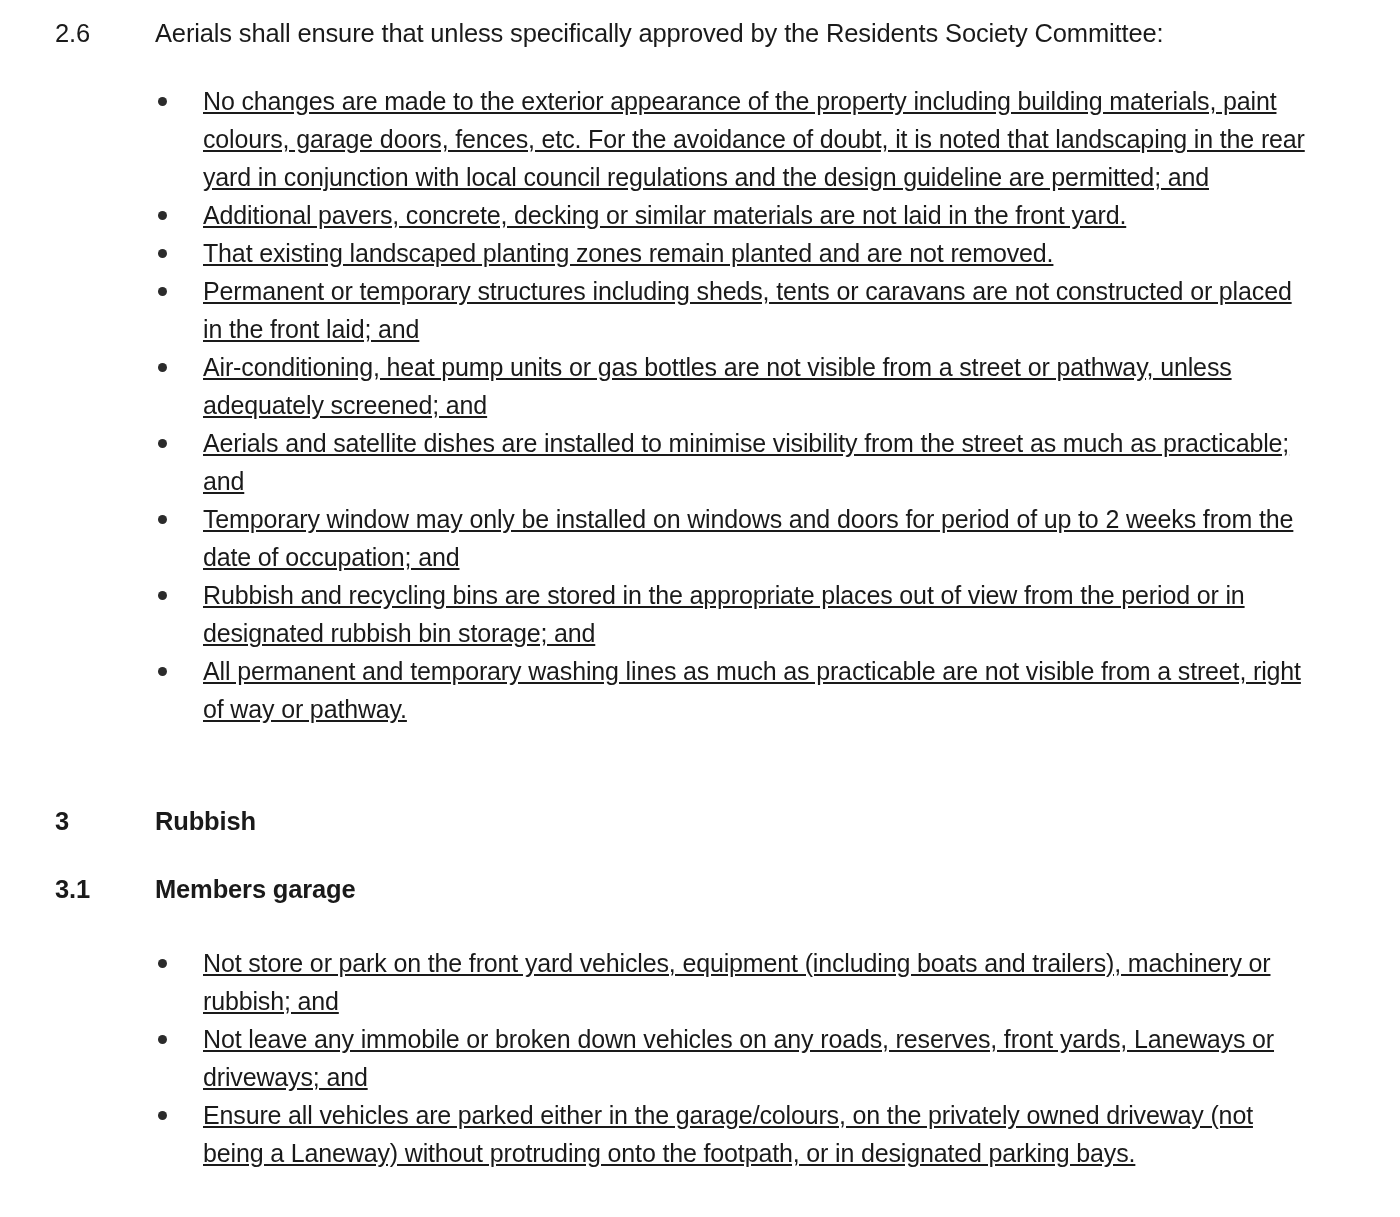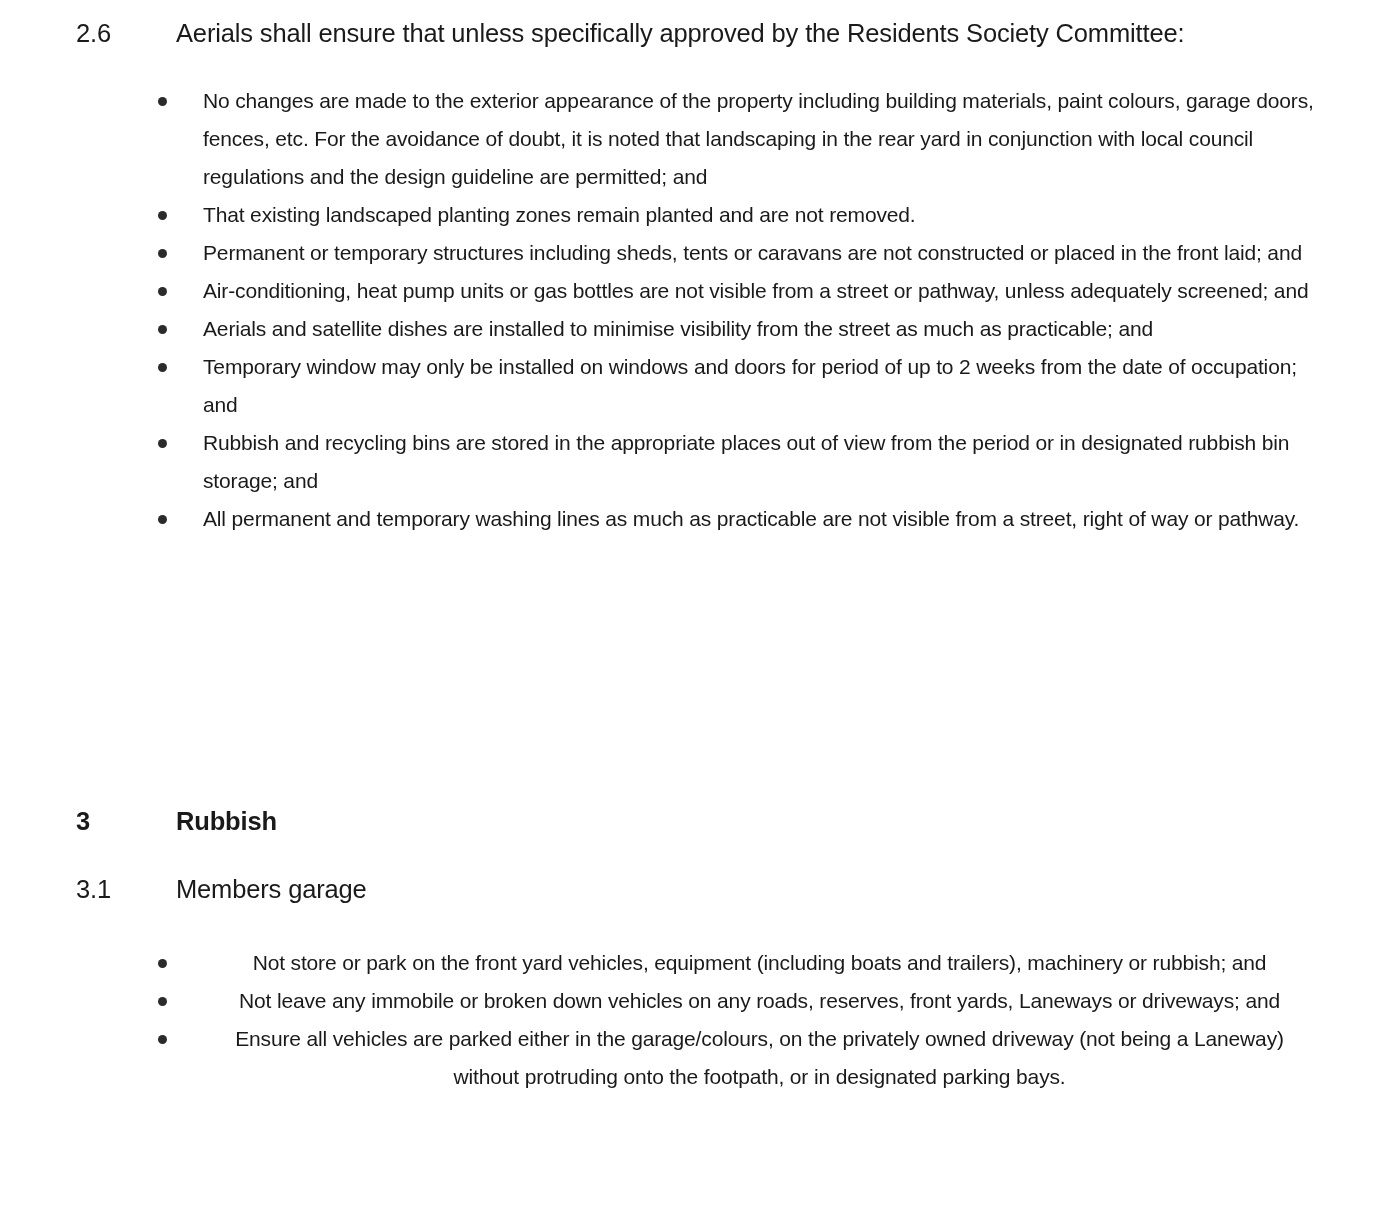--- a/index.html
+++ b/index.html
@@ -22,21 +22,20 @@
     position: absolute;
     inset: 0;
     background: #ffffff;
     padding: 0;
   }
 
   
   .clause {
     display: flex;
     align-items: center;
-    margin-left: 21px;
   }
   .clause-number {
     width: 100px;
     flex: 0 0 100px;
     font-size: 25.5px;
     line-height: 38px;
     letter-spacing: -0.1px;
   }
   .clause-body {
     flex: 1 1 auto;
@@ -52,57 +51,62 @@
 
   
   ul.bullets {
     list-style: none;
     margin: 0;
     padding: 0;
   }
   ul.bullets > li {
     position: relative;
     padding-left: 45px;
-    font-size: 21px;
+    font-size: 25px;
     line-height: 38px;
     letter-spacing: -0.15px;
     max-width: 1113px;
+    text-decoration: underline;
   }
   ul.bullets > li .bullet-dot {
     position: absolute;
     left: 0px;
     top: 15px;
     width: 9px;
     height: 9px;
     background: #2b2b2b;
     border-radius: 50%;
     display: block;
   }
 
   
   #region-26        { position: absolute; left: 55px;  top: 14px;  right: 40px; }
   #region-26-list   { position: absolute; left: 158px; top: 82px;  right: 40px; }
   #region-3         { position: absolute; left: 55px;  top: 802px; right: 40px; }
-  #region-31        { position: absolute; left: 55px;  top: 870px; right: 32px; }
-  #region-31-list   { position: absolute; left: 158px; top: 944px; right: 40px; text-align: center; }
+  #region-31        { position: absolute; left: 55px;  top: 870px; right: 32px; font-weight: bold; }
+  #region-31-list   { position: absolute; left: 158px; top: 944px; right: 40px; }
 </style>
 </head>
 <body style="color: rgb(26, 26, 26); background: rgb(255, 255, 255);">
 
 <div class="page">
 
   <div class="clause" id="region-26">
     <div class="clause-number">2.6</div>
     <div class="clause-body">Aerials shall ensure that unless specifically approved by the Residents Society Committee:</div>
   </div>
 
   <ul class="bullets" id="region-26-list">
     <li>
       <span class="bullet-dot" style="background: rgb(43, 43, 43);"></span>
       <span>No changes are made to the exterior appearance of the property including building materials, paint colours, garage doors, fences, etc.  For the avoidance of doubt,  it is noted that landscaping in the rear yard in conjunction with local council regulations and the design guideline are permitted; and</span>
+    </li>
+    <li>
+      <span class="bullet-dot" style="background: rgb(43, 43, 43);"></span>
+      <span>Additional pavers, concrete, decking or similar materials are not laid in the front yard.</span>
     </li>
     <li>
       <span class="bullet-dot" style="background: rgb(43, 43, 43);"></span>
       <span>That existing landscaped planting zones remain planted and are not removed.</span>
     </li>
     <li>
       <span class="bullet-dot" style="background: rgb(43, 43, 43);"></span>
       <span>Permanent or temporary structures including sheds, tents or caravans are not constructed or placed in the front laid; and</span>
     </li>
     <li>

